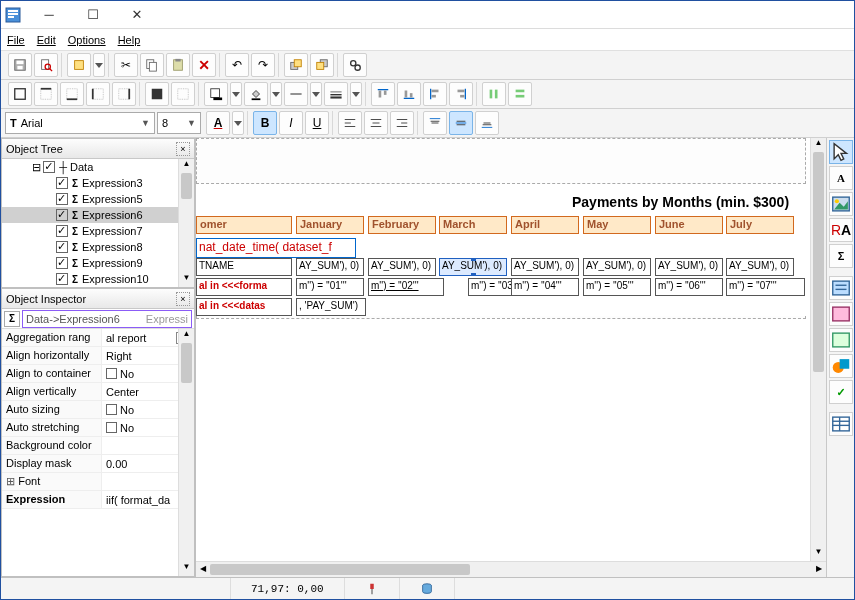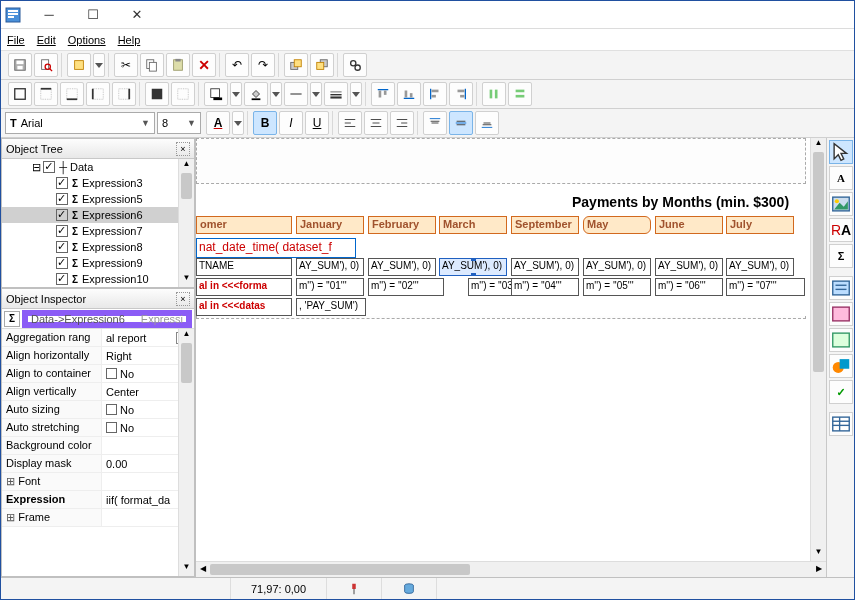--- a/index.html
+++ b/index.html
@@ -68,21 +68,21 @@
   .tree-row { display:flex; align-items:center; height:16px; padding-left:4px; font-size:11px; }
   .tree-row.selected { background:#d0d0d0; }
   .tree-row .cb { width:12px;height:12px;border:1px solid #666; margin-right:4px; position:relative; }
   .tree-row .cb.checked::after { content:"✓"; position:absolute; top:-2px; left:0; font-size:11px; color:#000; }
   .tree-row .sigma { font-weight:bold; font-size:10px; margin-right:4px; }
   .scrollbar-v { position:absolute; right:0; top:0; bottom:0; width:16px; background:#f0f0f0; border-left:1px solid #ddd; }
   .scrollbar-v .thumb { position:absolute; left:2px; right:2px; background:#c8c8c8; border-radius:2px; }
   .inspector-body { flex:1; background:#fff; overflow:hidden; display:flex; flex-direction:column; }
   .insp-top { display:flex; align-items:center; height:20px; border-bottom:1px solid #ddd; padding:0 2px; gap:2px; }
   .insp-top .sigma-box { width:16px;height:16px;border:1px solid #aaa;display:flex;align-items:center;justify-content:center;font-weight:bold;font-size:10px; }
-  .insp-top .field { flex:1; height:18px; border:6px solid #8b5cf6; background:#fff; display:flex;align-items:center; padding:0 3px; font-size:11px; color:#555; }
+  .insp-top .field { flex:1; height:18px; border:1px solid #8b5cf6; background:#fff; display:flex;align-items:center; padding:0 3px; font-size:11px; color:#555; }
   .prop-grid { flex:1; overflow:hidden; position:relative; }
   .prop-row { display:flex; height:18px; border-bottom:1px solid #eee; font-size:11px; }
   .prop-row .pname { width:100px; padding:2px 4px; background:#fafafa; border-right:1px solid #eee; overflow:hidden; white-space:nowrap; }
   .prop-row .pval { flex:1; padding:2px 4px; display:flex; align-items:center; gap:3px; overflow:hidden; white-space:nowrap; }
   .prop-row .pval .mini-cb { width:11px;height:11px;border:1px solid #666; }
   .prop-row.bold .pname { font-weight:bold; }
   .prop-row .expand { width:10px; text-align:center; color:#555; }
   .left-bottom { height:34px; display:flex; align-items:center; gap:6px; padding:4px; background:#f3f3f3; border-top:1px solid #ccc; }
   .btn { border:1px solid #b0b0b0; background:linear-gradient(#fff,#ececec); height:24px; display:flex;align-items:center;justify-content:center; border-radius:2px; font-size:11px; }
   
@@ -97,21 +97,21 @@
   .sel-handles::before, .sel-handles::after { content:""; position:absolute; width:5px;height:5px;background:#2060c0; }
   .sel-handles::before { top:-3px; left:50%; margin-left:-2px; }
   .sel-handles::after { bottom:-3px; left:50%; margin-left:-2px; }
   .hscroll { height:16px; background:#f0f0f0; border-top:1px solid #ddd; position:relative; }
   .hscroll .thumb { position:absolute; top:2px; bottom:2px; background:#c8c8c8; border-radius:2px; }
   
   .right-tools { width:28px; background:#f4f4f4; border-left:1px solid #c8c8c8; display:flex; flex-direction:column; padding:2px; gap:2px; }
   .rt-btn { width:24px; height:24px; border:1px solid #d0d0d0; background:#fdfdfd; display:flex;align-items:center;justify-content:center; font-size:11px; }
   .rt-btn.active { background:#cde6ff; border-color:#7ab4e8; }
   
-  .statusbar { height:22px; background:#f4f4f4; border-top:1px solid #c0c0c0; display:flex; align-items:center; font-size:11px; }
+  .statusbar { height:22px; background:#f4f4f4; border-top:1px solid #c0c0c0; display:flex; align-items:center; font-size:11px;font-family:Liberation Mono, monospace; }
   .statusbar .seg { padding:0 20px; border-right:1px solid #ddd; height:100%; display:flex;align-items:center; }
   .statusbar .seg:first-child { width:230px; }
   .triangle-down { width:0;height:0;border-left:4px solid transparent;border-right:4px solid transparent;border-top:5px solid #555; display:inline-block; }
 </style>
 </head>
 <body>
 
 <div class="titlebar">
   <svg class="app-icon" viewBox="0 0 16 16">
       <rect x="1" y="1" width="14" height="14" fill="#4a90d9" stroke="#2a5a9a"></rect>
@@ -518,24 +518,20 @@
                 <div class="pval">0.00</div>
               </div>
               <div class="prop-row">
                 <div class="pname"><span class="expand">⊞</span> Font</div>
                 <div class="pval"></div>
               </div>
               <div class="prop-row bold">
                 <div class="pname">Expression</div>
                 <div class="pval">iif( format_da</div>
               </div>
-              <div class="prop-row">
-                <div class="pname"><span class="expand">⊞</span> Frame</div>
-                <div class="pval"></div>
-              </div>
             </div>
           <div class="scrollbar-v">
             <div style="position:absolute;top:0;left:0;right:0;height:14px;text-align:center;font-size:8px">▲</div>
             <div class="thumb" style="top:14px;height:40px"></div>
             <div style="position:absolute;bottom:0;left:0;right:0;height:14px;text-align:center;font-size:8px">▼</div>
           </div>
         </div>
       </div>
     </div>
   </div>
@@ -543,43 +539,43 @@
   <div class="canvas-wrap">
     <div class="canvas">
 
       <div class="report-band" style="top:0;height:46px"></div>
       <div class="big-title" style="top:56px;left:376px">Payments by Months (min. $300)</div>
       <div id="hdr-row">
           <div class="orange-hdr" style="left: 0px; top: 78px; width: 96px;">omer</div>
           <div class="orange-hdr" style="left: 100px; top: 78px; width: 68px;">January</div>
           <div class="orange-hdr" style="left: 172px; top: 78px; width: 68px;">February</div>
           <div class="orange-hdr" style="left: 243px; top: 78px; width: 68px;">March</div>
-          <div class="orange-hdr" style="left: 315px; top: 78px; width: 68px;">September</div>
-          <div class="orange-hdr" style="left: 387px; top: 78px; width: 68px; border-radius: 6px;">May</div>
+          <div class="orange-hdr" style="left: 315px; top: 78px; width: 68px;">April</div>
+          <div class="orange-hdr" style="left: 387px; top: 78px; width: 68px;">May</div>
           <div class="orange-hdr" style="left: 459px; top: 78px; width: 68px;">June</div>
           <div class="orange-hdr" style="left: 530px; top: 78px; width: 68px;">July</div>
         </div>
 
       <div class="cell red" style="left:0;top:100px;width:160px;height:20px;font-size:12px;border-color:#06c">nat_date_time( dataset_f</div>
 
       <div class="cell" style="left:0;top:120px;width:96px">TNAME</div>
       <div id="detail-row">
           <div class="cell" style="left: 100px; top: 120px; width: 68px;">AY_SUM'), 0)</div>
           <div class="cell" style="left: 172px; top: 120px; width: 68px;">AY_SUM'), 0)</div>
           <div class="cell selected sel-handles" style="left: 243px; top: 120px; width: 68px;">AY_SUM'), 0)</div>
           <div class="cell" style="left: 315px; top: 120px; width: 68px;">AY_SUM'), 0)</div>
           <div class="cell" style="left: 387px; top: 120px; width: 68px;">AY_SUM'), 0)</div>
           <div class="cell" style="left: 459px; top: 120px; width: 68px;">AY_SUM'), 0)</div>
           <div class="cell" style="left: 530px; top: 120px; width: 68px;">AY_SUM'), 0)</div>
         </div>
 
       <div class="cell red" style="left:0;top:140px;width:96px;font-weight:bold">al in &lt;&lt;&lt;forma</div>
       <div id="footer-row1">
           <div class="cell" style="left: 100px; top: 140px; width: 68px;">m'') = ''01'''</div>
-          <div class="cell" style="left: 172px; top: 140px; width: 76px;">m'') = ''02'''</div>
+          <div class="cell" style="left: 172px; top: 140px; width: 76px; text-decoration: underline;">m'') = ''02'''</div>
           <div class="cell" style="left: 260px; top: 140px; width: 68px; margin-left: 12px;">m'') = ''03'''</div>
           <div class="cell" style="left: 315px; top: 140px; width: 68px;">m'') = ''04'''</div>
           <div class="cell" style="left: 387px; top: 140px; width: 68px;">m'') = ''05'''</div>
           <div class="cell" style="left: 459px; top: 140px; width: 68px;">m'') = ''06'''</div>
           <div class="cell" style="left: 530px; top: 140px; width: 79px;">m'') = ''07'''</div>
         </div>
       <div class="cell red" style="left:0;top:160px;width:96px;font-weight:bold">al in &lt;&lt;&lt;datas</div>
       <div class="cell" style="left:100px;top:160px;width:70px">, 'PAY_SUM')</div>
       <div class="report-band" style="top:178px;height:3px;border-top:none"></div>
 

